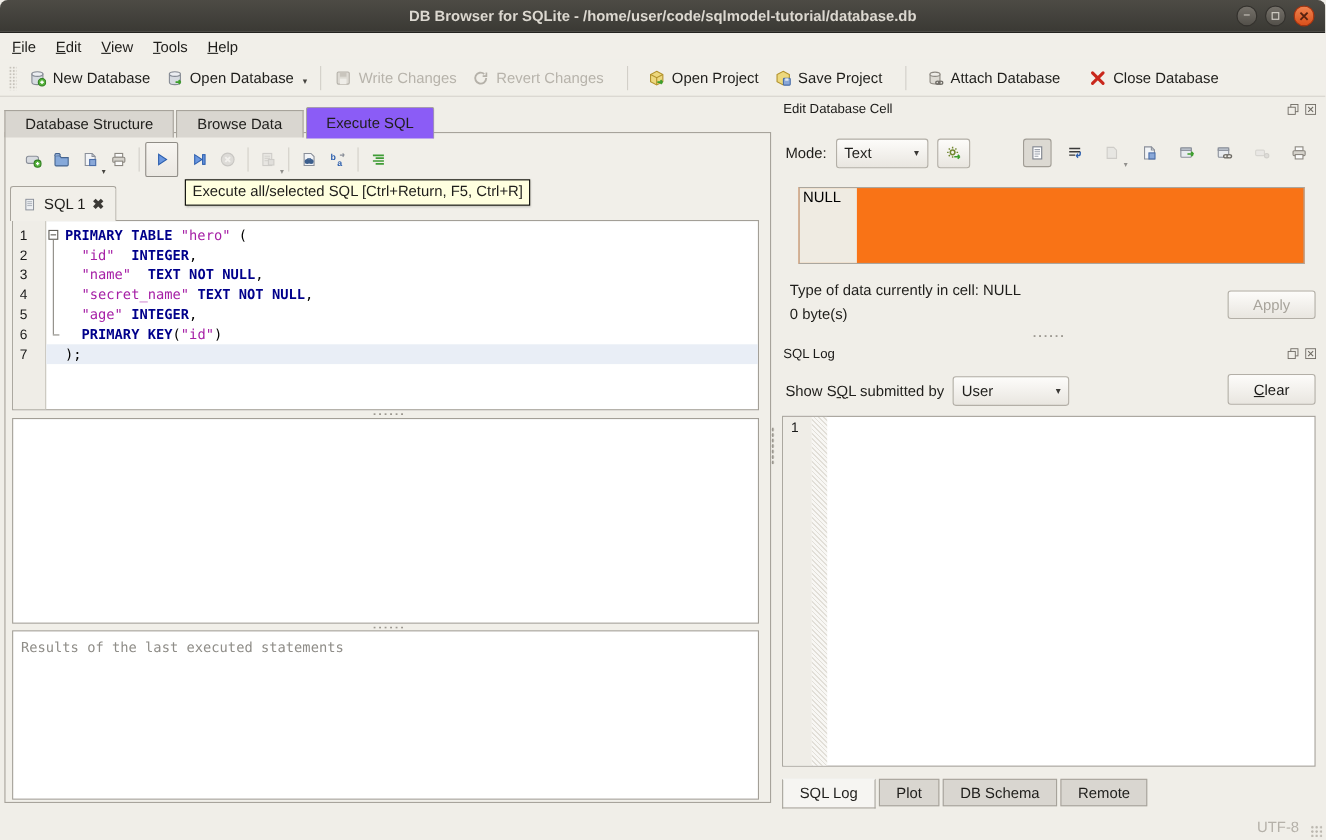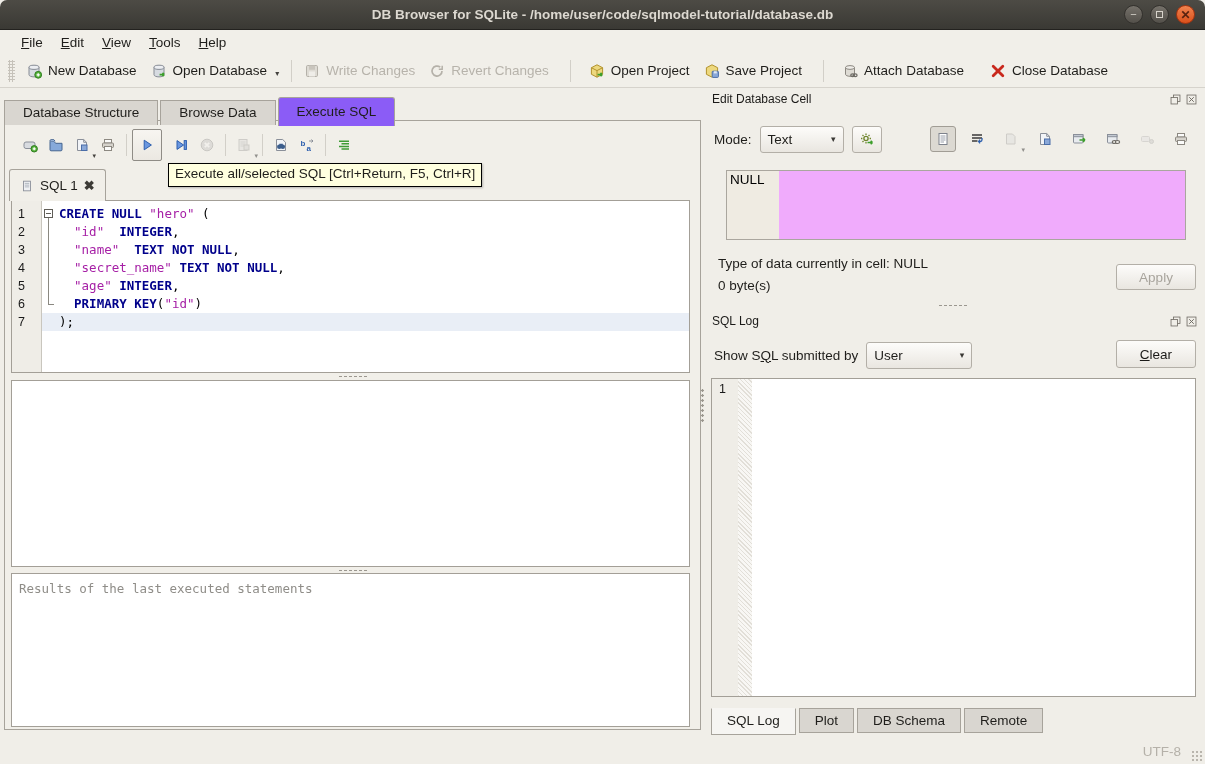--- a/index.html
+++ b/index.html
@@ -13,21 +13,21 @@
     border-radius:7px 7px 0 0; display:flex; align-items:center; justify-content:center; }
   .titlebar .title { color:#dcd8d0; font-weight:bold; font-size:13.5px; }
   .winbtns { position:absolute; right:10px; top:5px; display:flex; gap:7px; }
   .wbtn { width:19px; height:19px; border-radius:50%; display:flex; align-items:center; justify-content:center;
     font-size:11px; line-height:1; color:#d8d4cc; background:linear-gradient(#75716a,#53504a); border:1px solid #33312d; }
   .wbtn .sq { width:7px; height:7px; border:1.4px solid #d8d4cc; display:block; }
   .wbtn.close { background:linear-gradient(#f0834f,#d9501b); border-color:#a8330e; color:#58220f; font-weight:bold; font-size:12px; }
 
   
   .menubar { position:absolute; left:0; top:30px; width:1205px; height:24px; background:#f1efe9;
-    display:flex; align-items:center; padding-left:12px; }
+    display:flex; align-items:center; padding-left:2px; }
   .menu-item { padding:3px 9px; }
 
   
   .toolbar { position:absolute; left:0; top:54px; width:1205px; height:34px; background:#f1efe9;
     border-bottom:1px solid #d6d3cc; display:flex; align-items:center; padding-left:4px; }
   .handle { width:7px; height:22px; margin:0 4px;
     background-image:radial-gradient(#c6c2ba 1px, transparent 1.2px); background-size:3px 3px; }
   .tbtn { display:flex; align-items:center; gap:6px; padding:5px 7px; white-space:nowrap; position:relative; }
   .tbtn.disabled { color:#b7b3ab; }
   .sep { width:1px; height:22px; background:#d2cfc8; margin:0 5px; }
@@ -90,21 +90,21 @@
 
   .mode-row { position:absolute; left:8px; top:32px; height:30px; display:flex; align-items:center; gap:8px; }
   .combo { height:27px; background:linear-gradient(#fdfcfa,#e9e6e0); border:1px solid #b3afa7; border-radius:3px;
     display:flex; align-items:center; justify-content:space-between; padding:0 7px; }
   .combo .arr { font-size:9px; color:#3a3835; margin-left:10px; }
   .sbtn { height:27px; background:linear-gradient(#fdfcfa,#e9e6e0); border:1px solid #b3afa7; border-radius:3px;
     display:flex; align-items:center; justify-content:center;text-align:center; }
   .cell-icons { position:absolute; right:6px; top:32px; height:30px; display:flex; align-items:center; gap:8px; }
   .pressed { background:#dcd9d2; border:1px solid #a19d95; border-radius:3px; }
 
-  .cell-edit { position:absolute; left:20px; top:78px; width:460px; height:70px; border:1px solid #aaa69e; background:#f0abfc; }
+  .cell-edit { position:absolute; left:20px; top:78px; width:460px; height:70px; border:1px solid #aaa69e; background:#f97316; }
   .cell-strip { position:absolute; left:0; top:0; bottom:0; width:52px; background:#efebe2; }
   .cell-null { position:absolute; left:3px; top:1px; font-size:13.5px; color:#000; }
 
   .type-info { position:absolute; left:12px; top:164px; }
   .size-info { position:absolute; left:12px; top:186px; }
   .apply-btn { position:absolute; right:4px; top:172px; width:80px; height:26px; color:#a8a49c; }
 
   .log-head-row { top:222px; }
   .filter-row { position:absolute; left:8px; top:248px; height:30px; display:flex; align-items:center; }
   .clear-btn { position:absolute; right:4px; top:248px; width:80px; height:28px; color:#1b1a18; }
@@ -377,21 +377,21 @@
           <div class="ln">3</div>
           <div class="ln">4</div>
           <div class="ln">5</div>
           <div class="ln">6</div>
           <div class="ln">7</div>
         </div>
       <div class="code-wrap">
         <div class="fold-box"></div>
         <div class="fold-vline"></div>
         <div class="fold-corner"></div>
-      <div class="code-line"><span class="tk-k">CREATE NULL</span><span class="tk-p"> </span><span class="tk-s">"hero"</span><span class="tk-p"> (</span></div>
+      <div class="code-line"><span class="tk-k">PRIMARY TABLE</span><span class="tk-p"> </span><span class="tk-s">"hero"</span><span class="tk-p"> (</span></div>
           <div class="code-line"><span class="tk-p">  </span><span class="tk-s">"id"</span><span class="tk-p">  </span><span class="tk-k">INTEGER</span><span class="tk-p">,</span></div>
           <div class="code-line"><span class="tk-p">  </span><span class="tk-s">"name"</span><span class="tk-p">  </span><span class="tk-k">TEXT NOT NULL</span><span class="tk-p">,</span></div>
           <div class="code-line"><span class="tk-p">  </span><span class="tk-s">"secret_name"</span><span class="tk-p"> </span><span class="tk-k">TEXT NOT NULL</span><span class="tk-p">,</span></div>
           <div class="code-line"><span class="tk-p">  </span><span class="tk-s">"age"</span><span class="tk-p"> </span><span class="tk-k">INTEGER</span><span class="tk-p">,</span></div>
           <div class="code-line"><span class="tk-p">  </span><span class="tk-k">PRIMARY KEY</span><span class="tk-p">(</span><span class="tk-s">"id"</span><span class="tk-p">)</span></div>
           <div class="code-line active"><span class="tk-p">);</span></div>
         </div>
     </div>
 
     <div class="dots-h" style="top:254px"></div>

